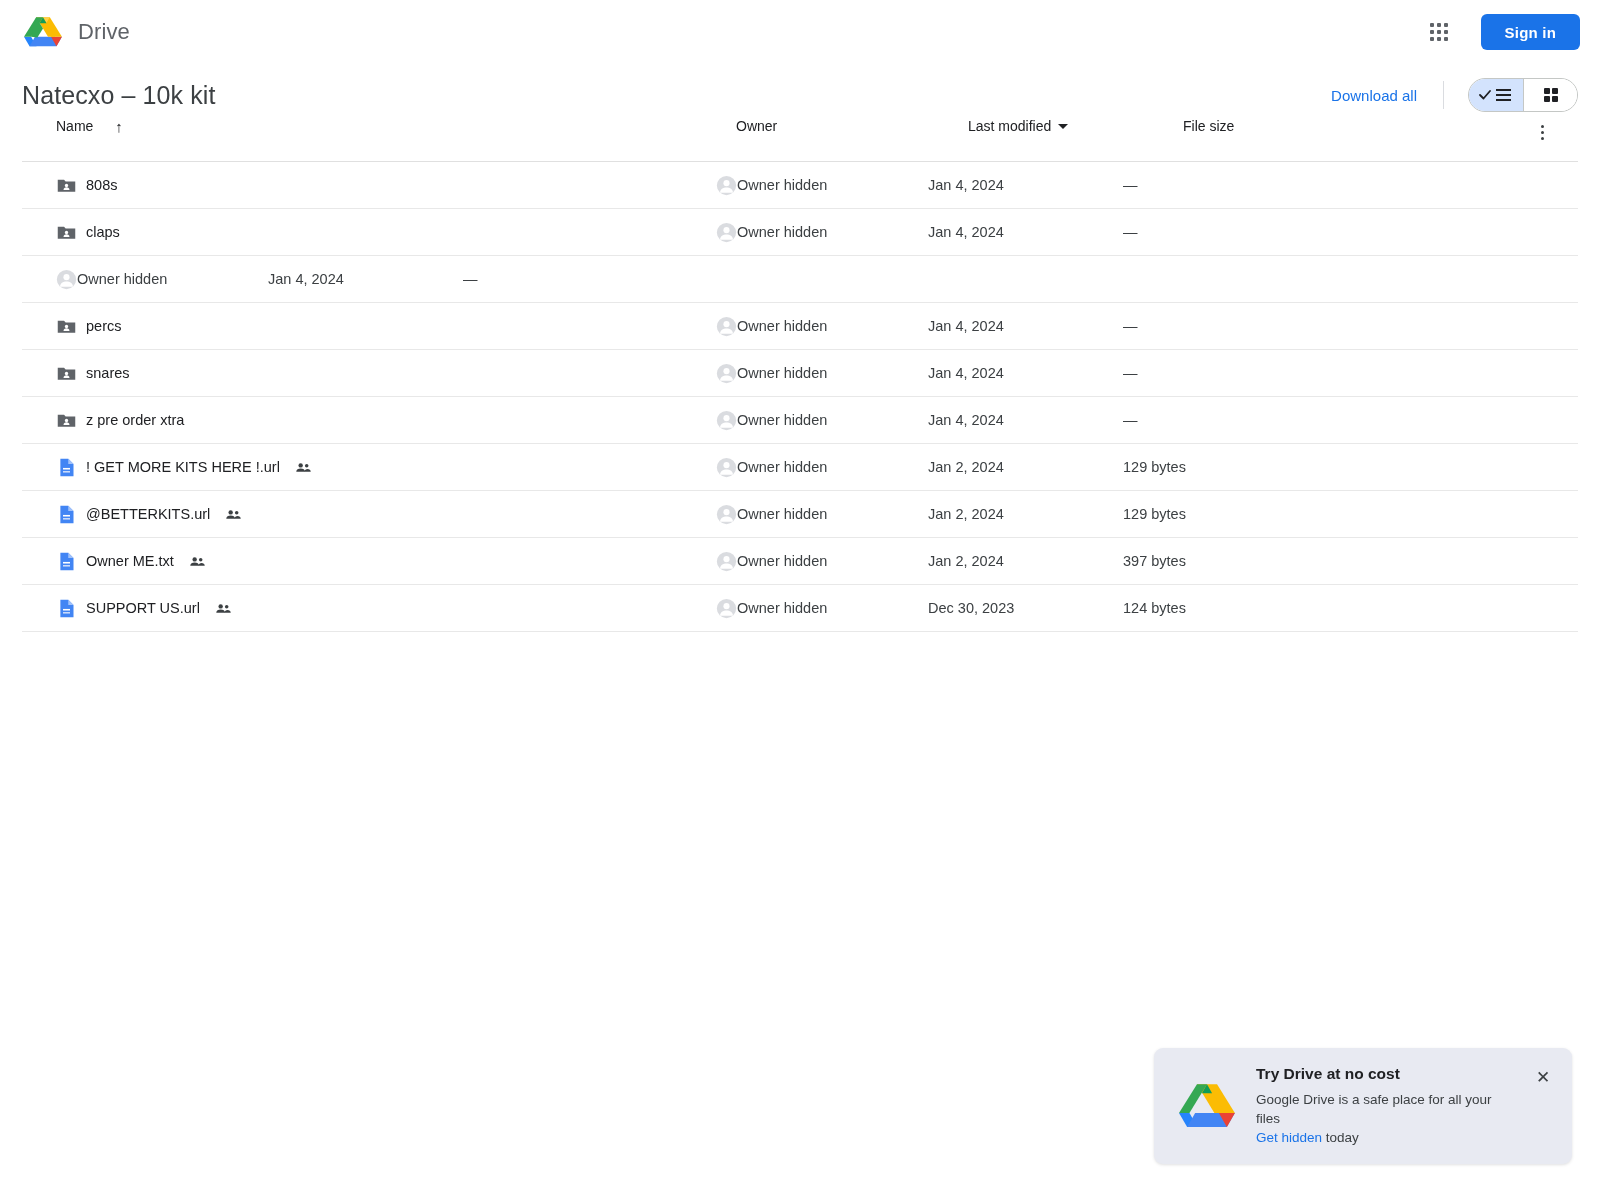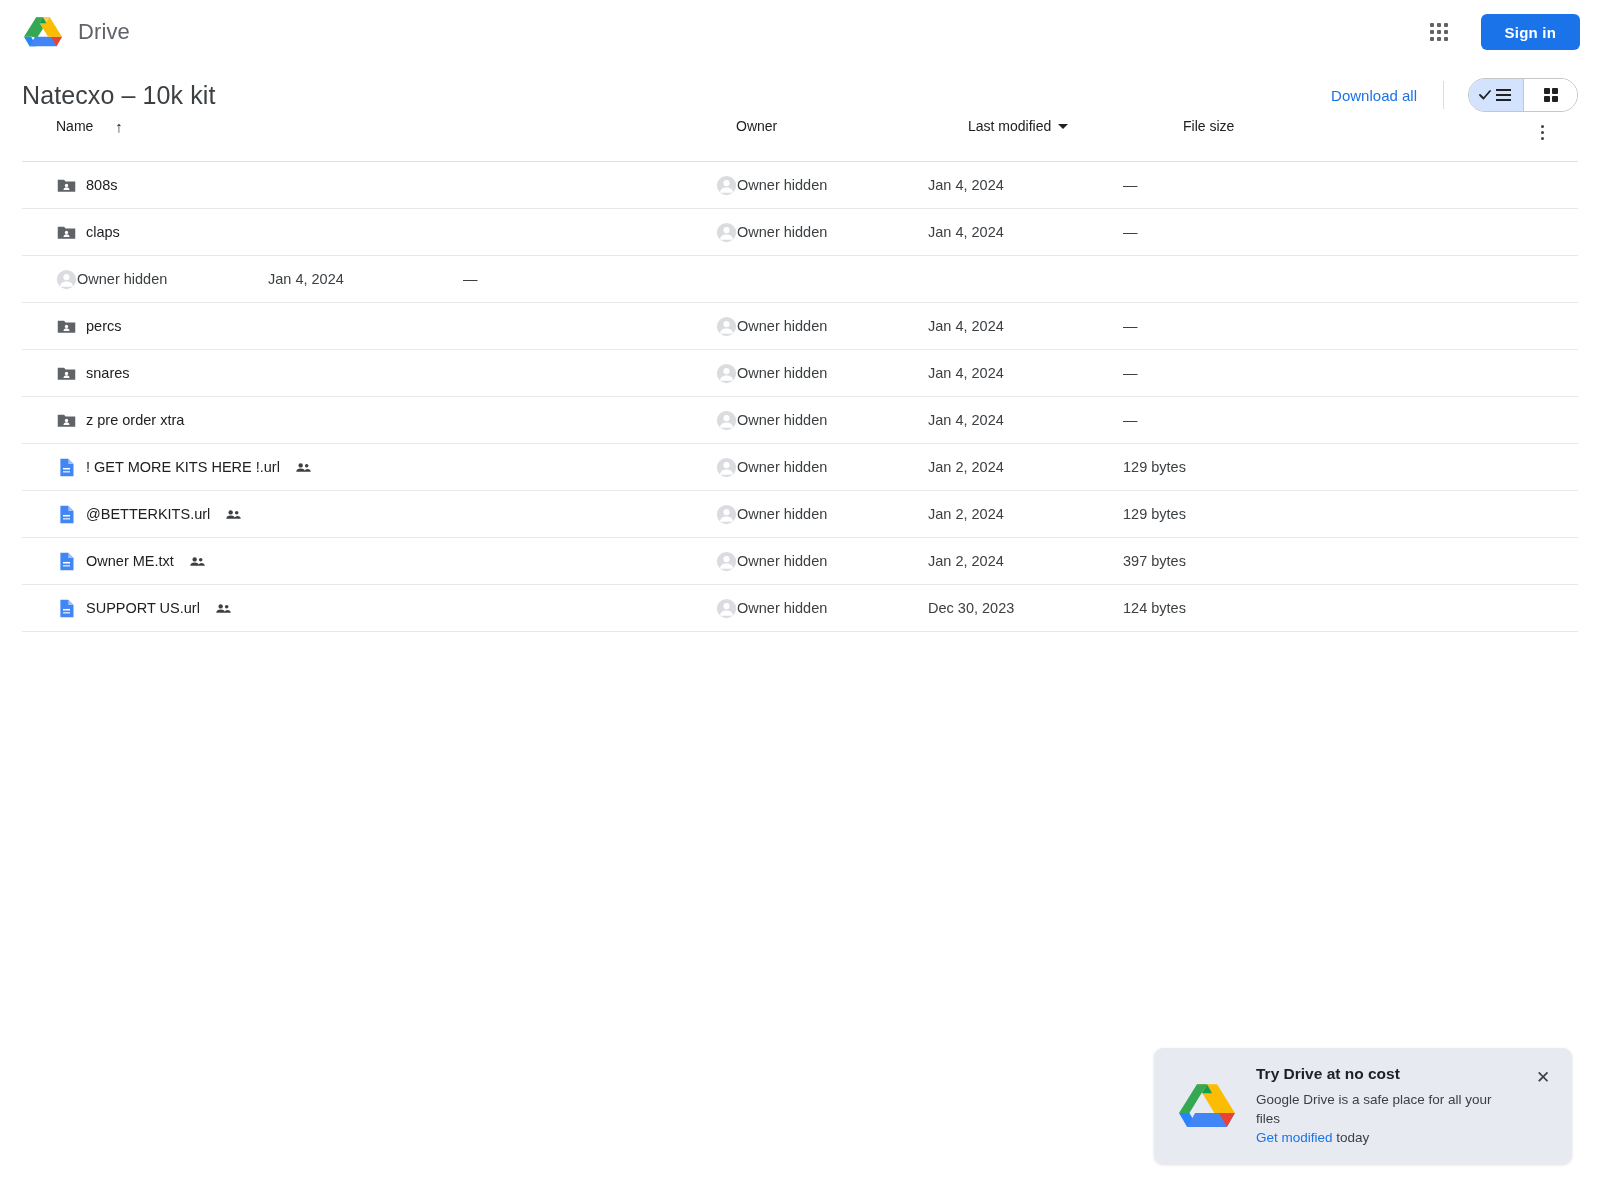--- a/index.html
+++ b/index.html
@@ -527,17 +527,17 @@
     <path d="M45.9 27.5 L39.6 38.5 L33.3 27.5 Z" fill="#ea4335"></path>
     <path d="M24 5 L31.9 5 L45.9 27.5 L33.3 27.5 Z" fill="#fbbc04"></path>
     <path d="M16.1 5 L24 5 L38 27.5 L29.8 27.5 Z" fill="#fbbc04"></path>
     <path d="M16.1 5 L24 5 L10.2 27.5 L2 27.5 Z" fill="#34a853"></path>
     <path d="M20 12 L24 5 L28 12 Z" fill="#0f9d58"></path>
   </svg>
   <div class="promo-text">
     <div class="promo-title">Try Drive at no cost</div>
     <div class="promo-body">
       <span>Google Drive is a safe place for all your files</span><br>
-      <span class="promo-link">Get modified</span><span> today</span>
+      <span class="promo-link">Get hidden</span><span> today</span>
     </div>
   </div>
   <div class="promo-close">✕</div>
 </div>
 
 </body></html>

